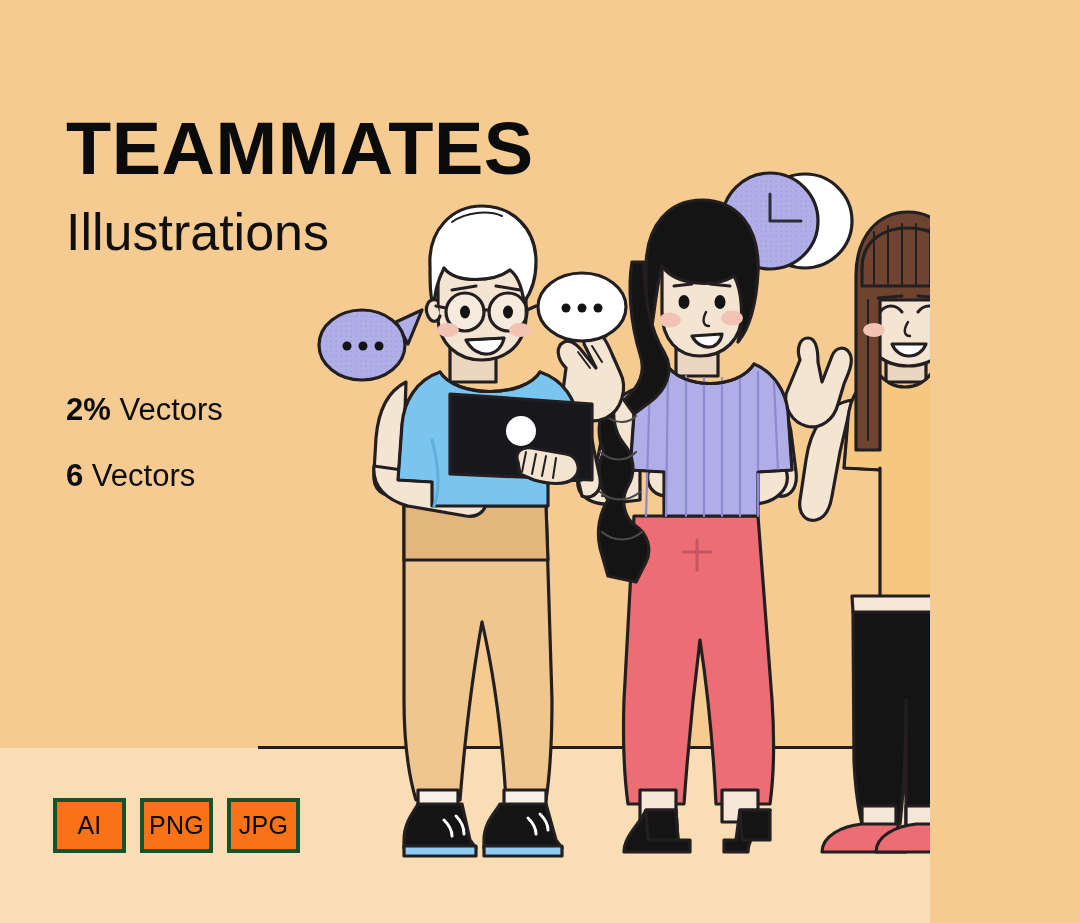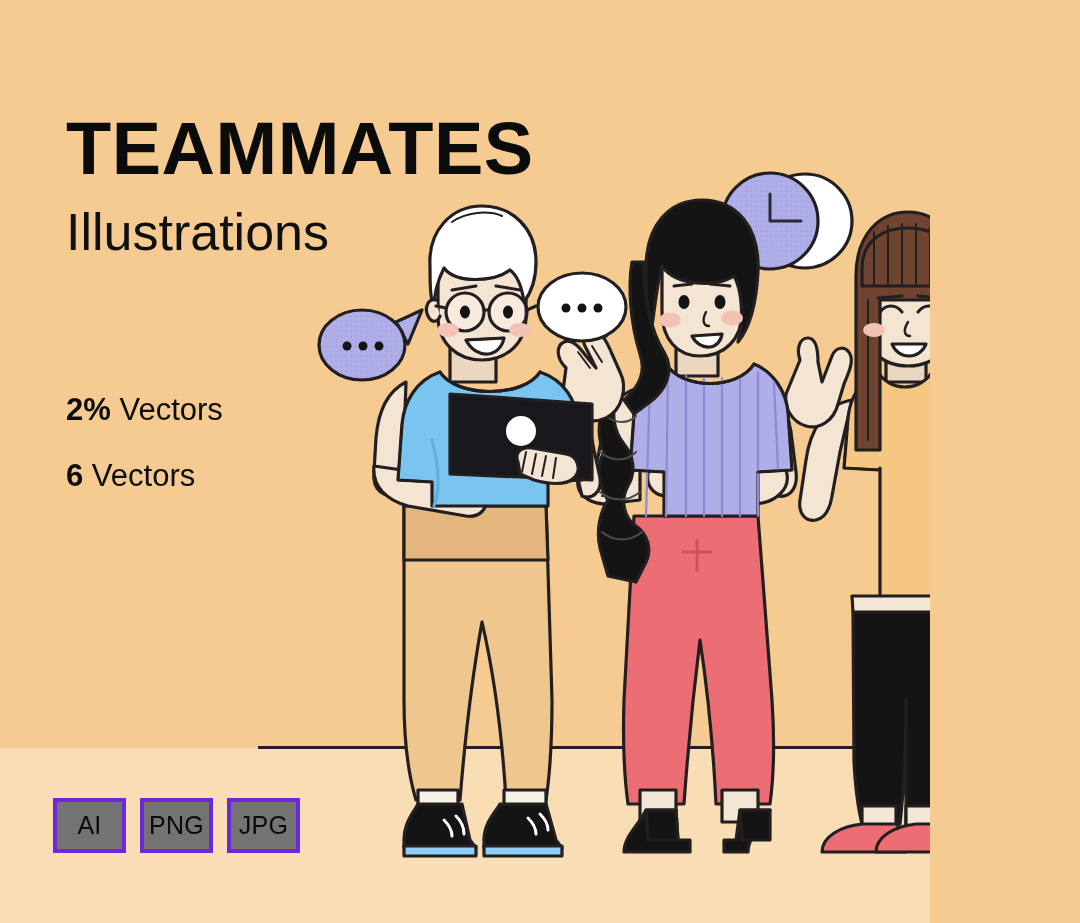--- a/index.html
+++ b/index.html
@@ -59,22 +59,22 @@
   }
   .features li .num { font-weight: 700; }
   .features li .lbl { font-weight: 400; }
   
   .badges {
     position: absolute; left: 53px; top: 798px;
     display: flex; gap: 14px; z-index: 40;
   }
   .badge {
     width: 73px; height: 55px;
-    border: 4px solid #6d28d9;
-    background: #737373;
+    border: 4px solid #14532d;
+    background: #f97316;
     display: flex; align-items: center; justify-content: center;
     font-size: 25px; color: #0A0A0A; letter-spacing: 0.3px;
     font-family: "Liberation Sans", sans-serif;
   }
   
   .art { position: absolute; left: 0; top: 0; width: 1080px; height: 923px; z-index: 20; }
 </style>
 </head>
 <body>
 

